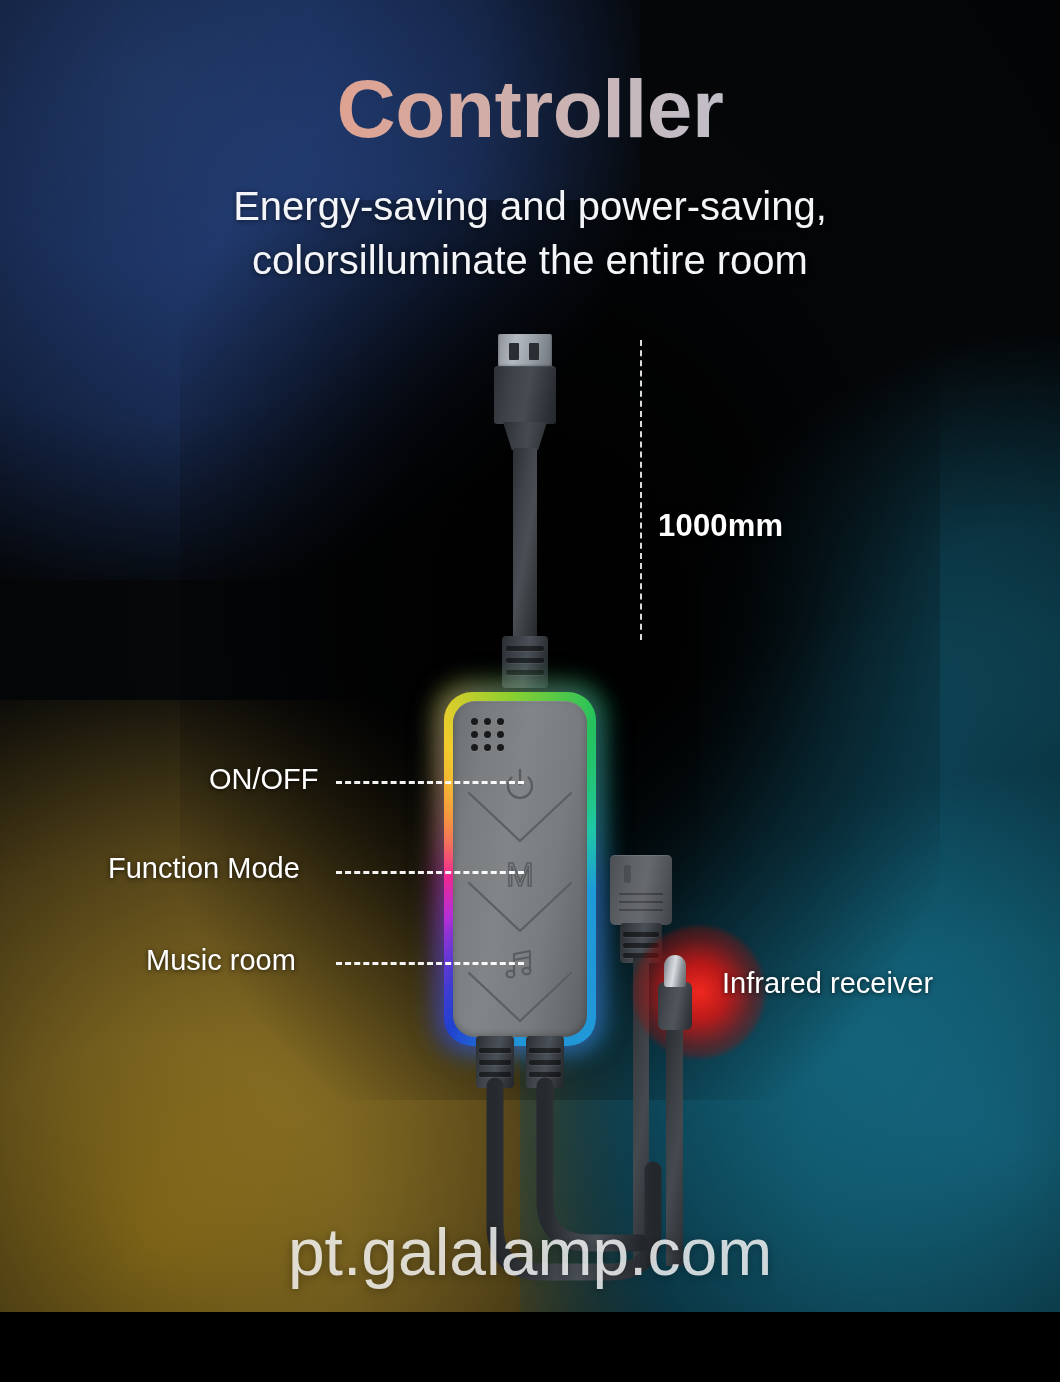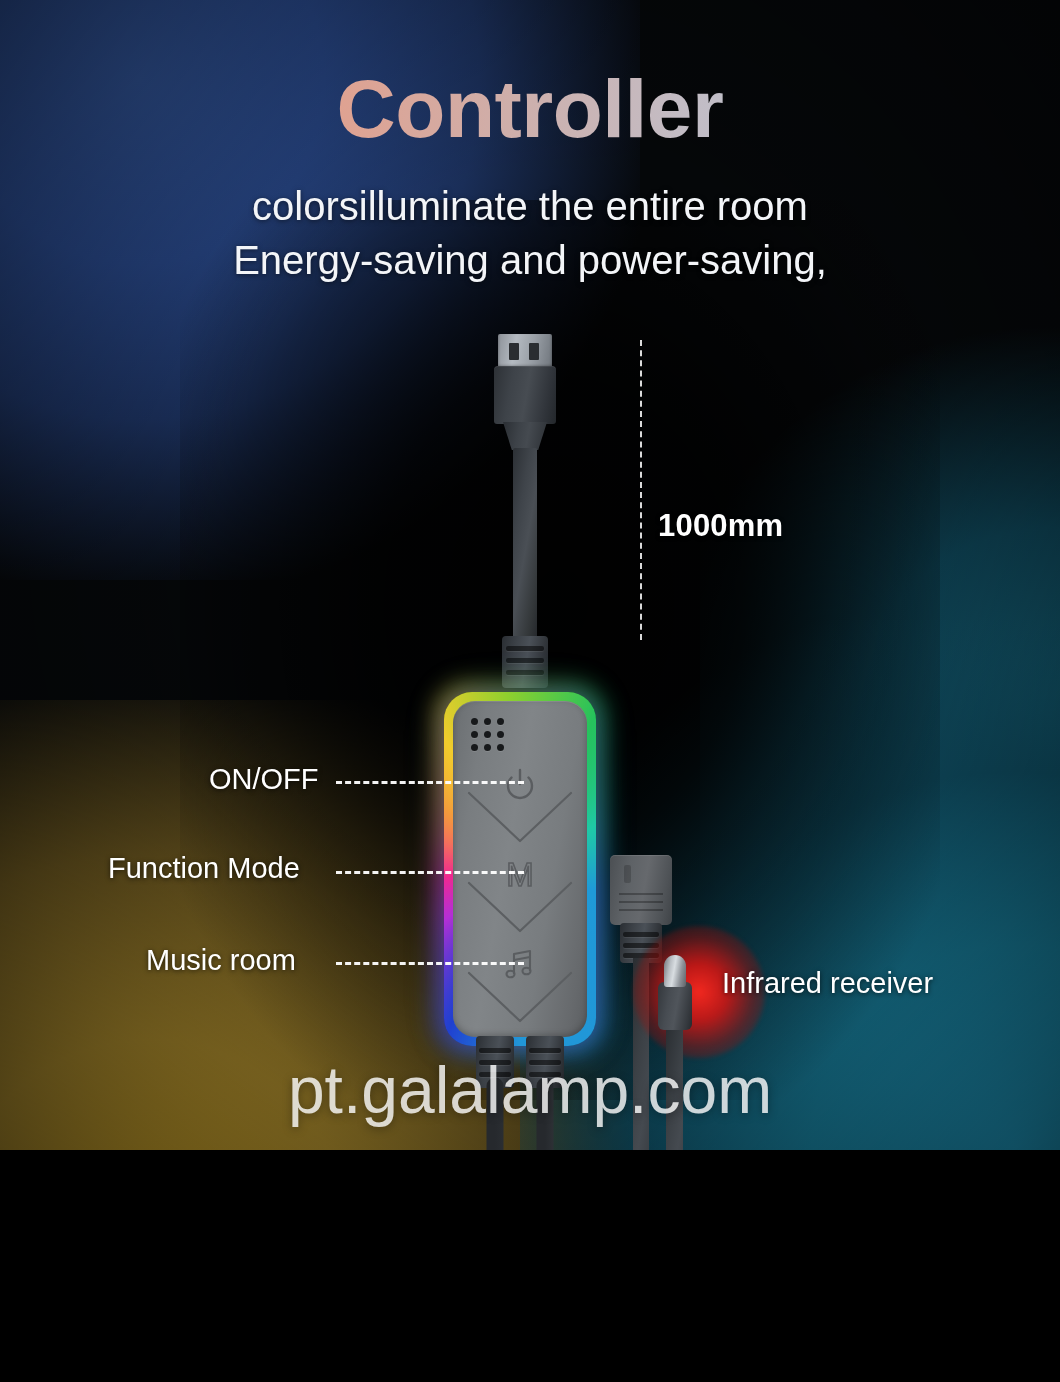--- a/index.html
+++ b/index.html
@@ -8,21 +8,21 @@
     padding: 0;
     background: #000;
   }
   body {
     font-family: "Liberation Sans", sans-serif;
   }
 
   #stage {
     position: relative;
     width: 1060px;
-    height: 1150px;
+    height: 1312px;
     overflow: hidden;
     background: #0a0f1a;
   }
 
   
   .bg-base {
     position: absolute;
     inset: 0;
     background: #050709;
   }
@@ -391,22 +391,22 @@
   <div class="bg-base"></div>
   <div class="bg-blob bg-navy"></div>
   <div class="bg-blob bg-gold"></div>
   <div class="bg-blob bg-teal2"></div>
   <div class="bg-blob bg-teal"></div>
   <div class="bg-blob bg-dark-core"></div>
   <div class="bg-vignette"></div>
 
   <div class="title">Controller</div>
   <div class="subtitle">
+    <span class="ln">Energy-saving and power-saving,</span>
     <span class="ln">colorsilluminate the entire room</span>
-    <span class="ln">Energy-saving and power-saving,</span>
   </div>
 
   <div class="dim-line"></div>
   <div class="dim-label">1000mm</div>
 
   <div class="usb-metal">
     <span class="usb-slot a"></span>
     <span class="usb-slot b"></span>
   </div>
   <div class="usb-body"></div>

